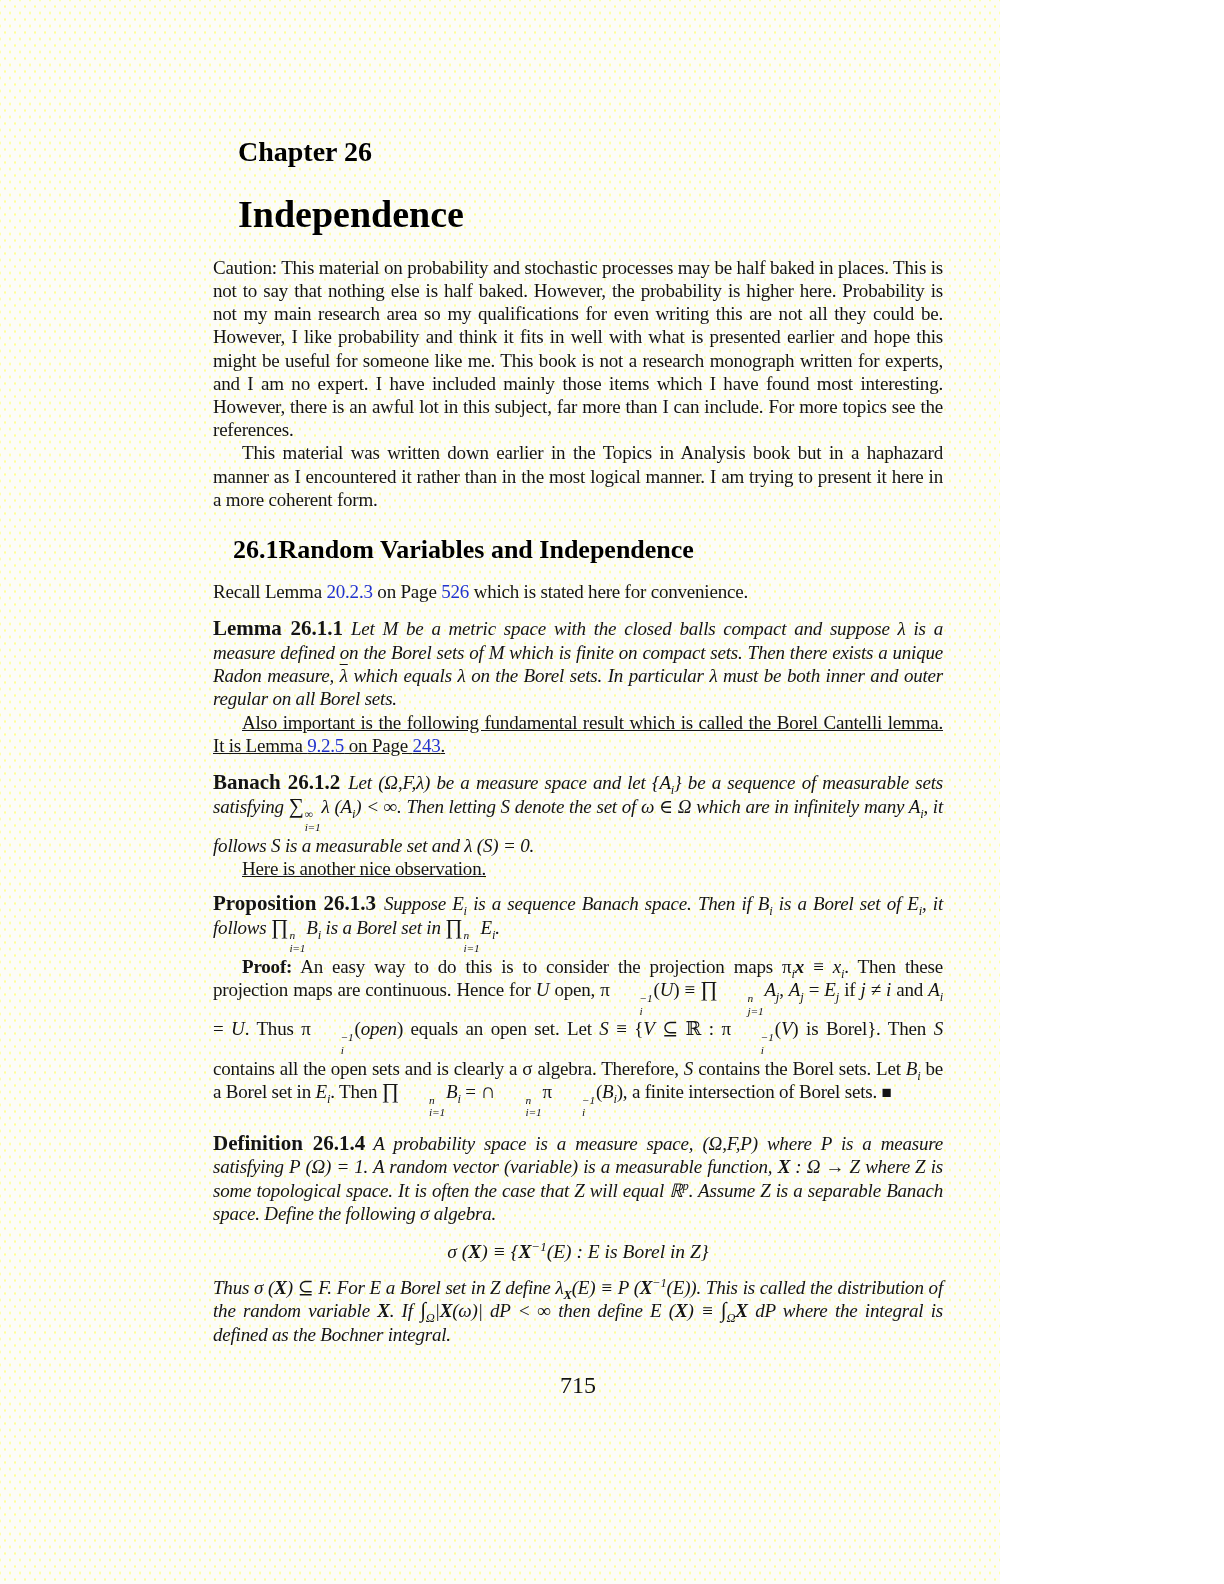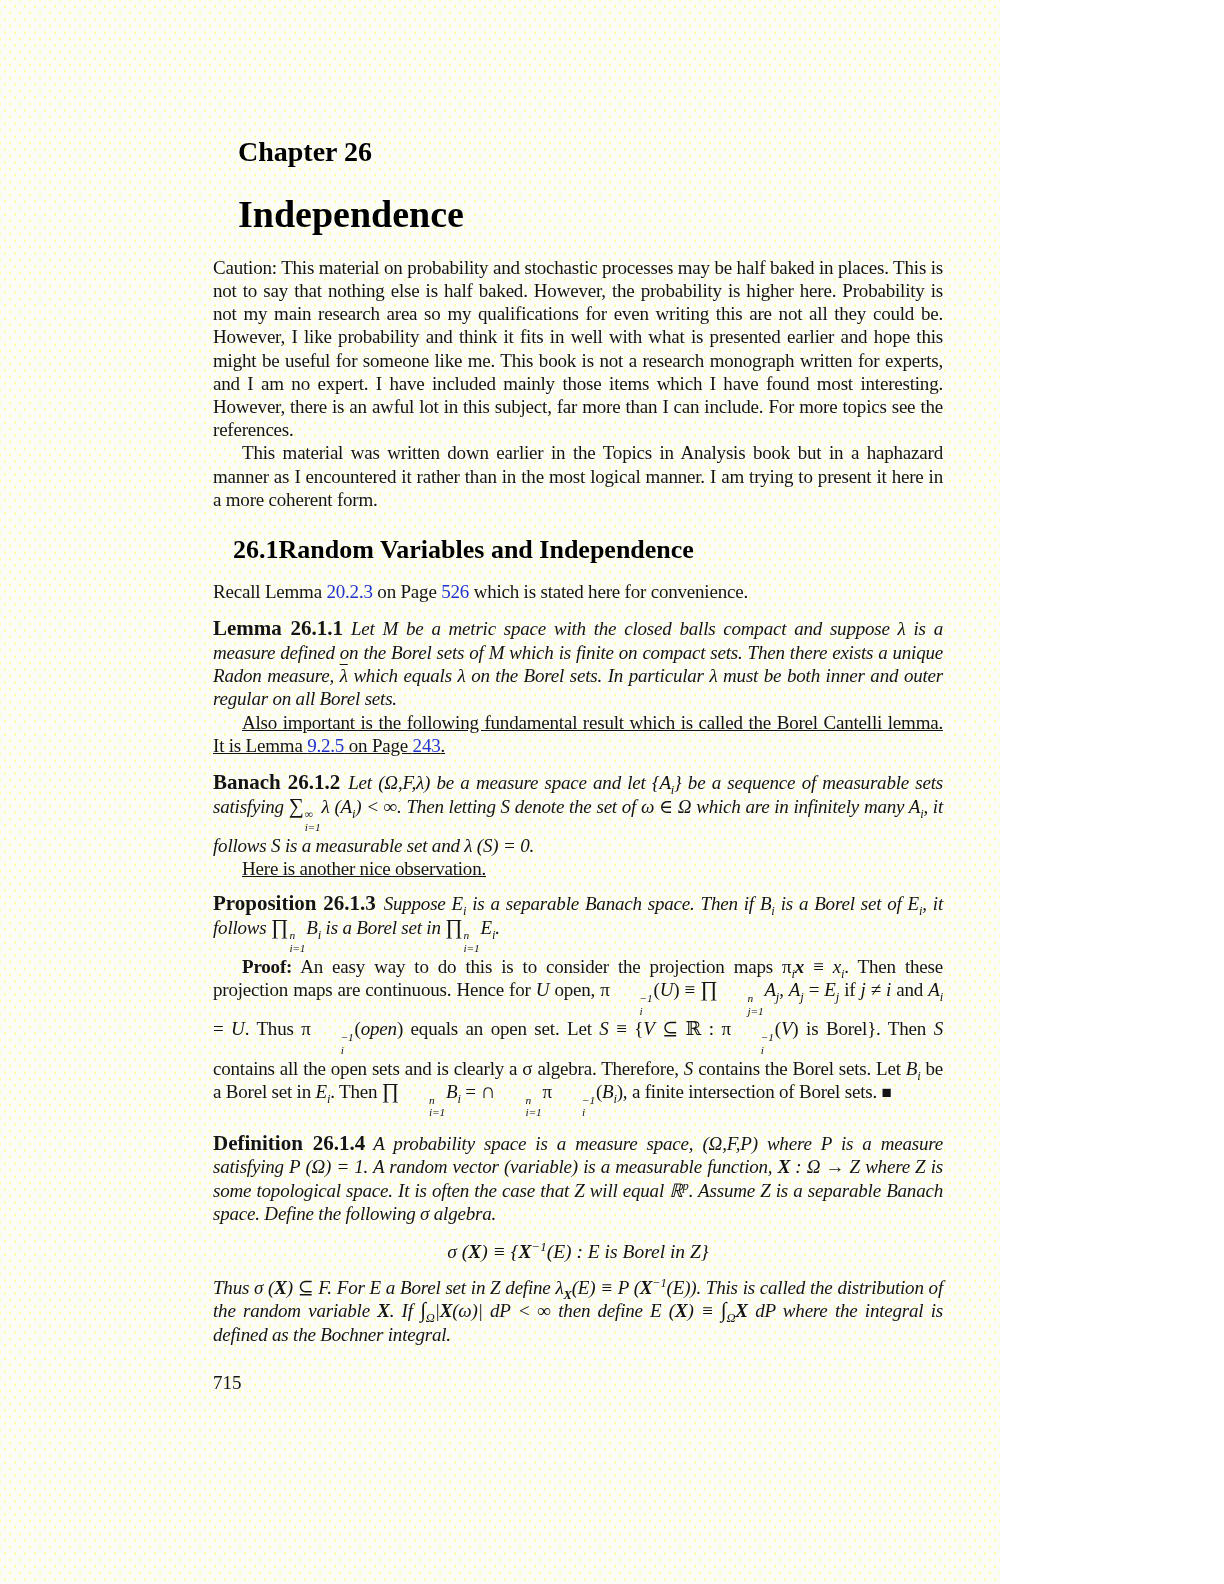--- a/index.html
+++ b/index.html
@@ -59,22 +59,22 @@
   .ss{
     display:inline-flex;flex-direction:column;align-items:flex-start;
     vertical-align:-0.5em;font-size:60%;line-height:1.12;font-style:italic;
     margin:0 1px;
   }
   .qed{font-style:normal;font-size:17px;}
   .eq{
     margin:15px 0 0 0;font-size:19.5px;text-align:center;font-style:italic;
   }
   .pagenum{
-    position:absolute;top:1372px;left:0;width:730px;text-align:left;
-    font-size:19px;font-style:normal;
+    position:absolute;top:1372px;left:0;width:730px;text-align:center;
+    font-size:24px;font-style:normal;
   }
 </style>
 </head>
 <body>
 
 <div class="page">
   <div class="content">
 
     <div class="chapter-label">Chapter 26</div>
     <div class="chapter-title">Independence</div>
@@ -93,21 +93,21 @@
 
     <p class="body indent m16"><span>Also important is the following fundamental result which is called the Borel Cantelli lemma. It is Lemma </span><span class="l">9.2.5</span><span> on Page </span><span class="l">243</span><span>.</span></p>
 
     <div class="thm m14"><span class="h">Banach 26.1.2</span><span>Let (Ω,</span><span class="scr">F</span><span>,λ) be a measure space and let {A</span><sub>i</sub><span>} be a sequence of measurable sets satisfying </span><span class="op">∑</span><span class="ss">
           <span>∞</span>
           <span>i=1</span>
         </span><span>λ (A</span><sub>i</sub><span>) &lt; ∞. Then letting S denote the set of ω ∈ Ω which are in infinitely many A</span><sub>i</sub><span>, it follows S is a measurable set and λ (S) = 0.</span></div>
 
     <p class="body indent m16"><span>Here is another nice observation.</span></p>
 
-    <div class="thm m12"><span class="h">Proposition 26.1.3</span><span>Suppose E</span><sub>i</sub><span> is a separable Banach space. Then if B</span><sub>i</sub><span> is a Borel set of E</span><sub>i</sub><span>, it follows </span><span class="op">∏</span><span class="ss">
+    <div class="thm m12"><span class="h">Proposition 26.1.3</span><span>Suppose E</span><sub>i</sub><span> is a sequence Banach space. Then if B</span><sub>i</sub><span> is a Borel set of E</span><sub>i</sub><span>, it follows </span><span class="op">∏</span><span class="ss">
           <span>n</span>
           <span>i=1</span>
         </span><span>B</span><sub>i</sub><span> is a Borel set in </span><span class="op">∏</span><span class="ss">
           <span>n</span>
           <span>i=1</span>
         </span><span>E</span><sub>i</sub><span>.</span></div>
 
     <p class="body indent m13"><span class="b">Proof:</span><span> An easy way to do this is to consider the projection maps π</span><sub class="i">i</sub><span class="bi">x</span><span> ≡ </span><span class="i">x</span><sub class="i">i</sub><span>. Then these projection maps are continuous. Hence for </span><span class="i">U</span><span> open, π</span><span class="ss">
           <span>−1</span>
           <span>i</span>

